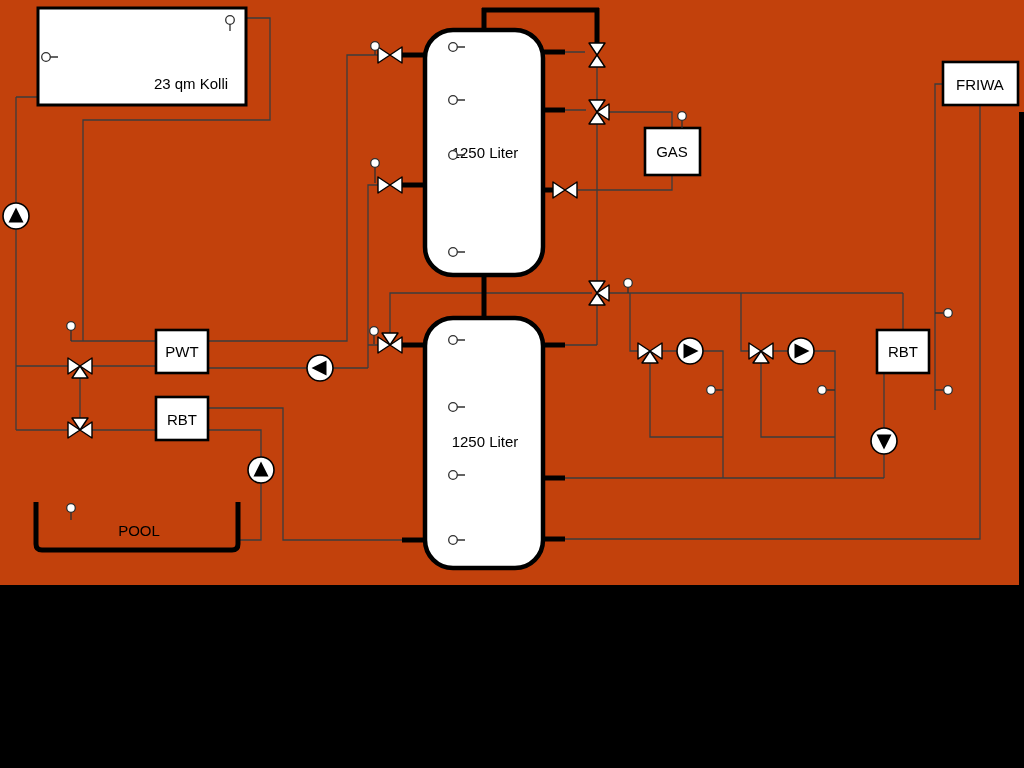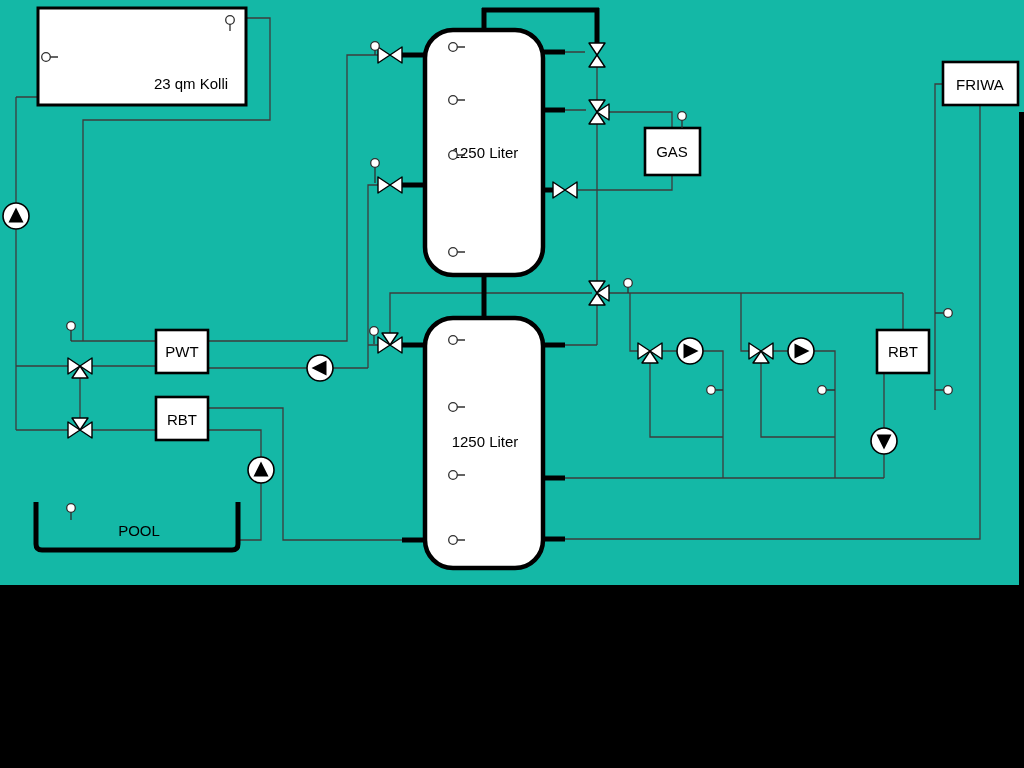--- a/index.html
+++ b/index.html
@@ -1,19 +1,19 @@
 <!DOCTYPE html>
 <html><head>
 <meta charset="utf-8">
 <style>
   html,body{margin:0;padding:0;background:#ffffff;}
   .canvas{
     position:relative;
     width:1024px;height:768px;
-    background:#14b8a6;
+    background:#c2410c;
     font-family:"Liberation Sans", sans-serif;
     overflow:hidden;
   }
   svg{display:block;}
   text{
     font-family:"Liberation Sans", sans-serif;
     font-size:15px;
     fill:#000000;
   }
 </style>

